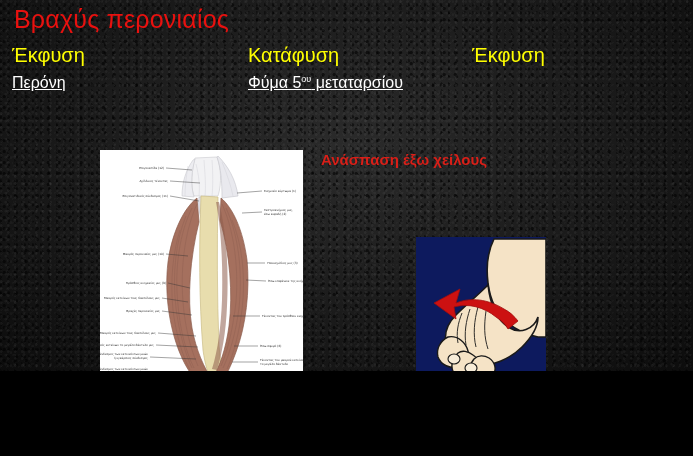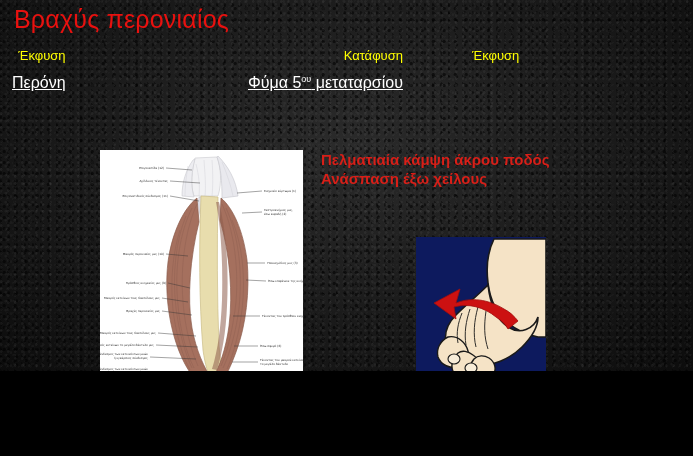--- a/index.html
+++ b/index.html
@@ -41,25 +41,24 @@
     white-space: nowrap;
   }
 
   
   .col { position: absolute; top: 45px; }
   .col-1 { left: 12px; }
   .col-2 { left: 248px; }
   .col-3 { left: 472px; }
 
   .col-head {
-    font-size: 13px;
+    font-size: 20px;
     line-height: 21px;
     color: #ffff00;
     white-space: nowrap;
-    text-align: right;
   }
   .col-body {
     font-size: 16px;
     line-height: 22px;
     color: #ffffff;
     white-space: nowrap;
     margin-top: 6px;
     text-decoration: underline;
   }
   .col-body sup {
@@ -119,21 +118,20 @@
   <div class="col col-2">
     <div class="col-head">Κατάφυση</div>
     <div class="col-body"><span>Φύμα 5</span><sup>ου</sup><span> μεταταρσίου</span></div>
   </div>
 
   <div class="col col-3">
     <div class="col-head">Έκφυση</div>
   </div>
 
   <div id="action">
-    <div>Πελματιαία κάμψη άκρου ποδός</div>
     <div>Ανάσπαση έξω χείλους</div>
   </div>
 
   <div id="anatomy">
     <svg width="203" height="295" viewBox="0 0 203 295" xmlns="http://www.w3.org/2000/svg">
       <rect x="0" y="0" width="203" height="295" fill="#ffffff"></rect>
 
       <g>
 
         <path d="M95 8 C 92 20, 90 34, 94 46 L 118 46 C 122 33, 121 18, 117 7 Z" fill="#f2f2f4" stroke="#c9c9cf" stroke-width="0.6"></path>

